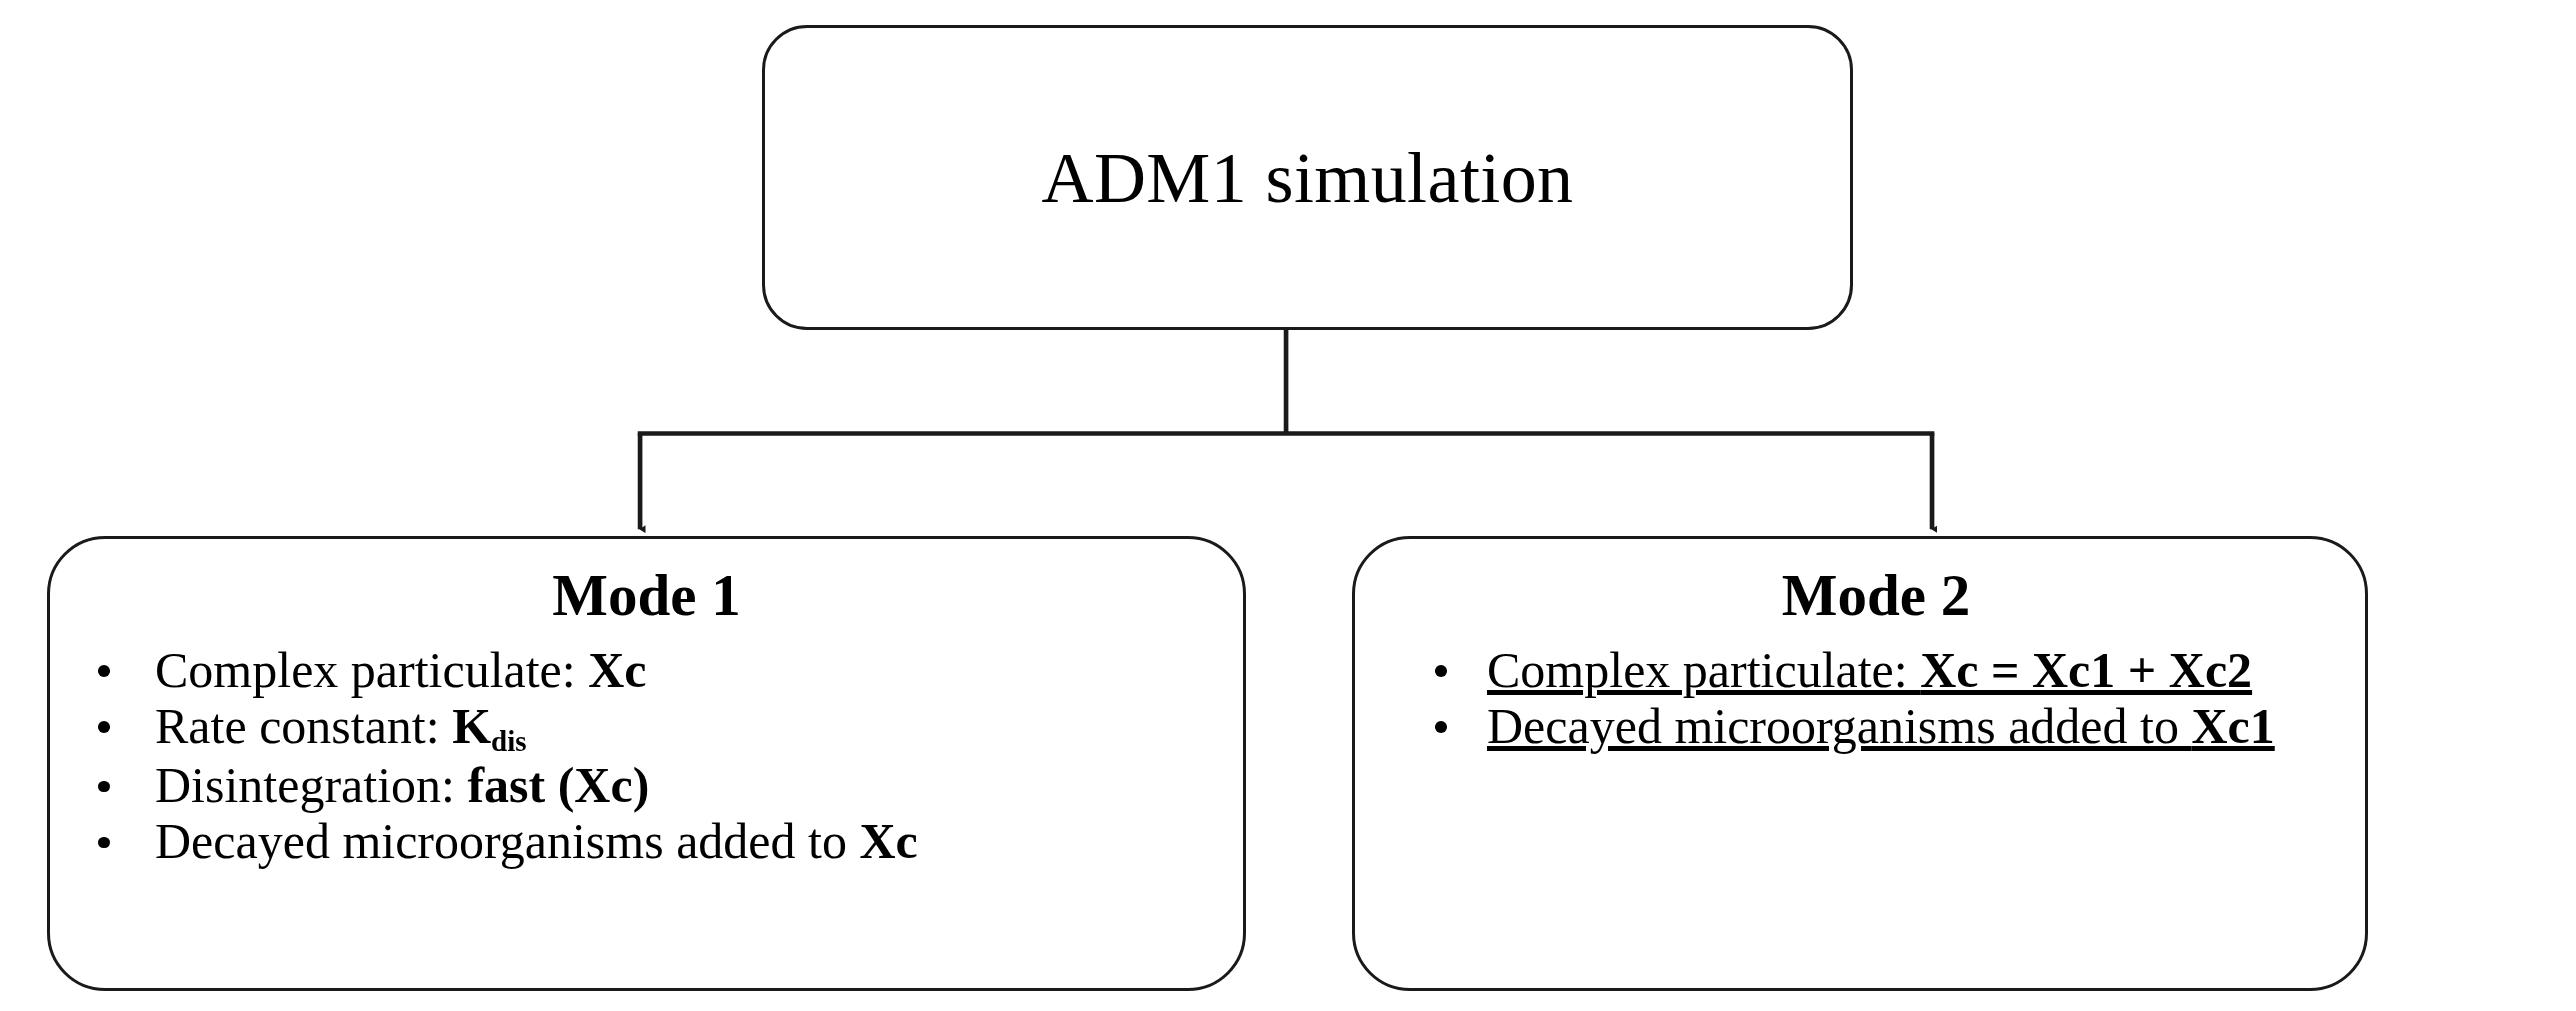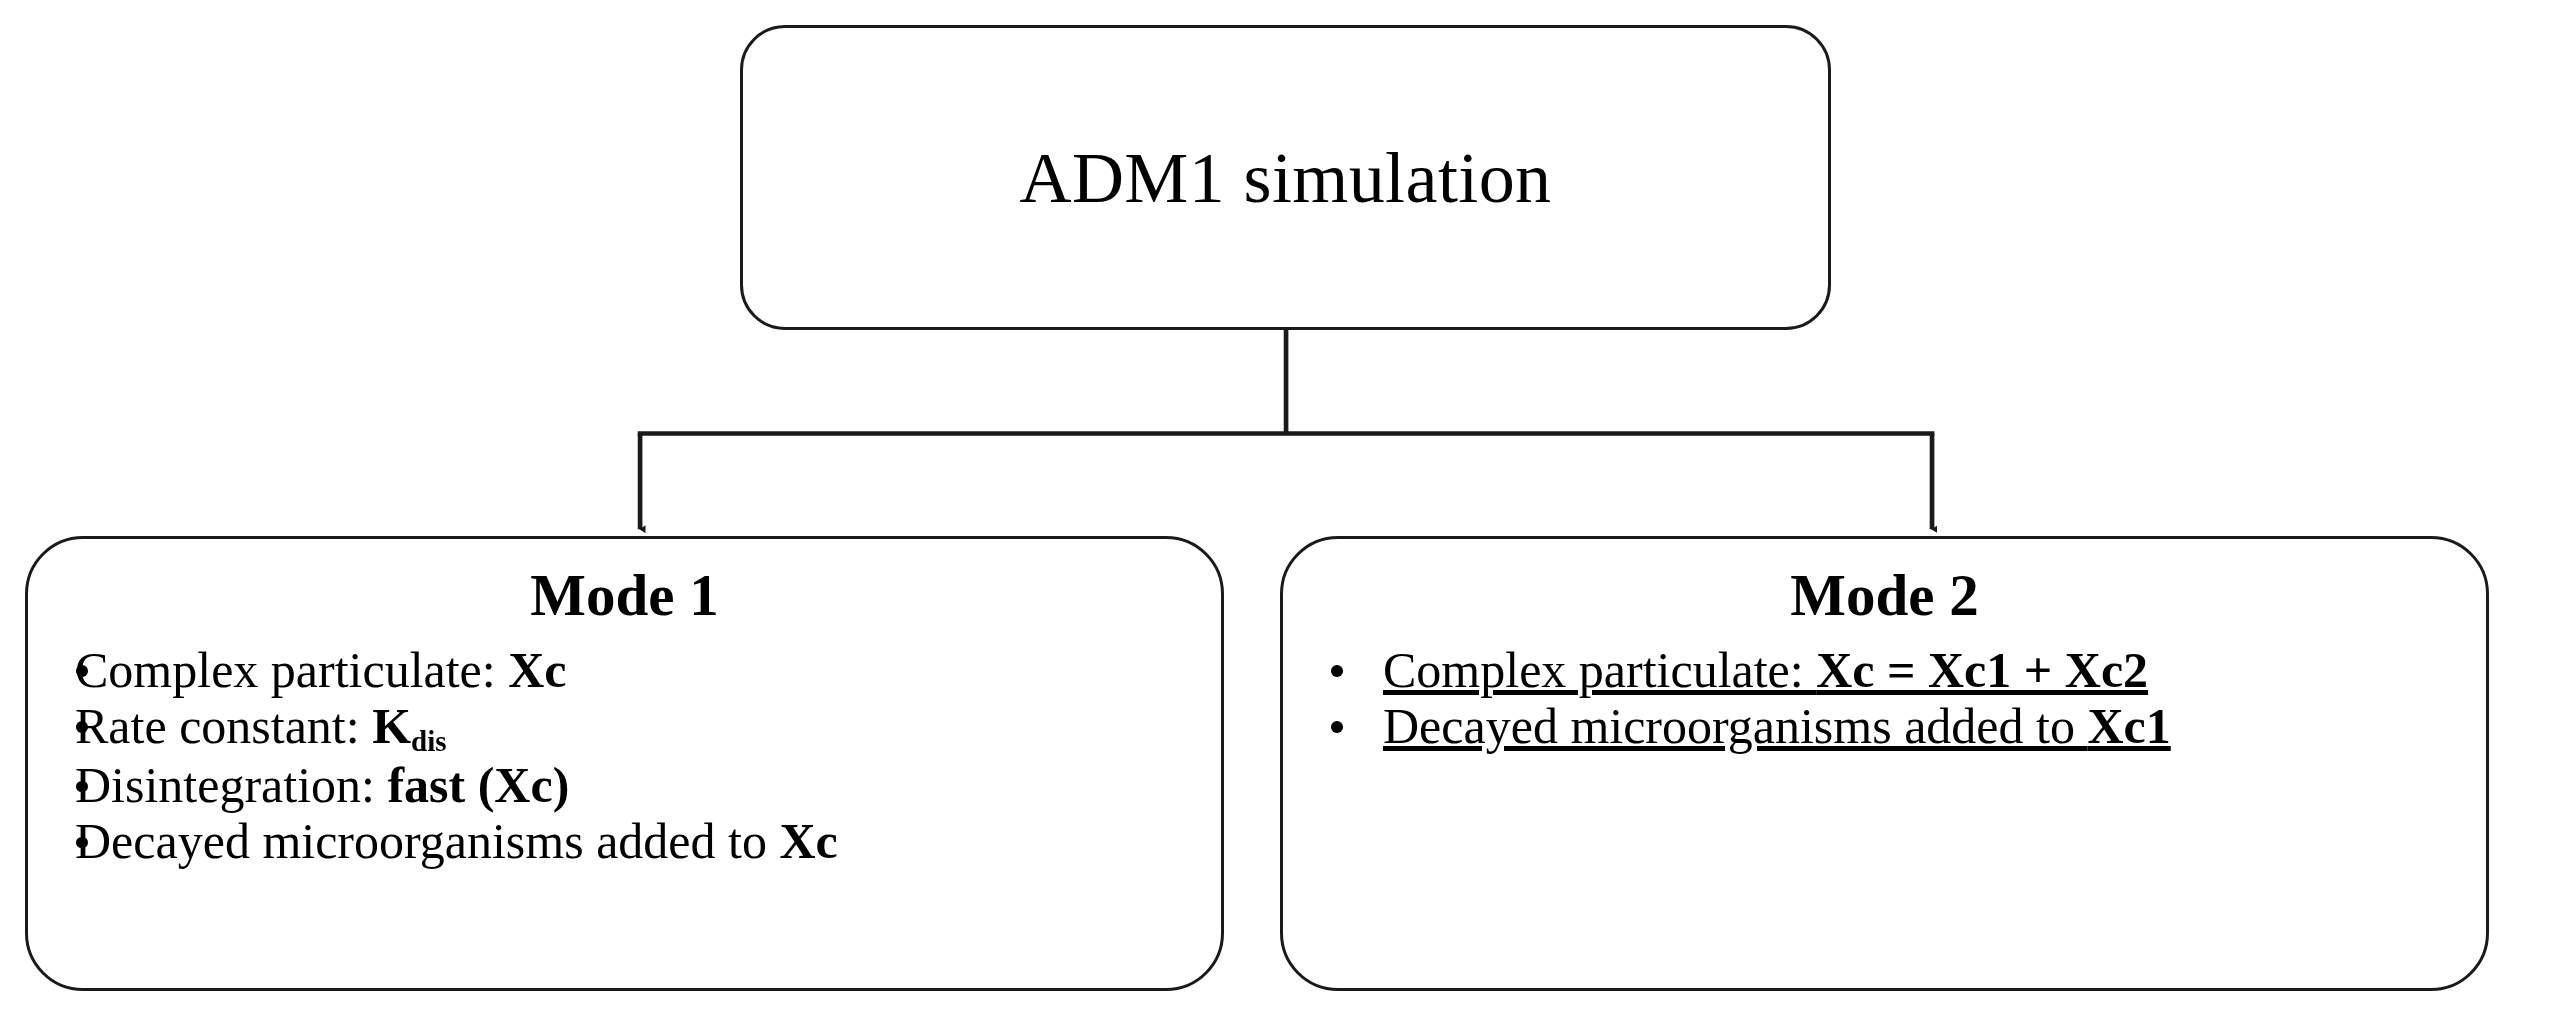--- a/index.html
+++ b/index.html
@@ -17,20 +17,21 @@
     overflow: hidden;
   }
 
   
   .node {
     position: absolute;
     box-sizing: border-box;
     background: #ffffff;
     border: 3.1px solid #1a1a1a;
     border-radius: 58px;
+    margin-left: 22px;
   }
   #root-node {
     left: 740px;
     top: 25px;
     width: 1091px;
     height: 305px;
     border-radius: 45px;
     display: flex;
     align-items: center;
     justify-content: center;
@@ -42,24 +43,25 @@
     white-space: nowrap;
   }
 
   #mode1-node {
     left: 25px;
     top: 536px;
     width: 1199px;
     height: 455px;
   }
   #mode2-node {
-    left: 1280px;
+    left: 1330px;
     top: 536px;
-    width: 1209px;
+    width: 1016px;
     height: 455px;
+    padding-left: 32px;
   }
 
   .node-heading {
     text-align: center;
     font-weight: bold;
     font-size: 59px;
     line-height: 1;
     margin-top: 26.5px;
     white-space: nowrap;
   }
@@ -70,21 +72,21 @@
     padding: 0;
     margin-top: 17px;
   }
   .bullet-item {
     position: relative;
     font-size: 50px;
     line-height: 1.12;
     padding-left: 103px;
     white-space: nowrap;
   }
-  #mode1-node .bullet-item { padding-left: 47px; }
+  #mode1-node .bullet-item { padding-left: 105px; }
   #mode2-node .bullet-item { padding-left: 100px; text-decoration: underline; }
 
   .bullet-dot {
     position: absolute;
     left: 48px;
     top: 0.47em;
     width: 11.7px;
     height: 11.7px;
     background: #000;
     border-radius: 50%;

